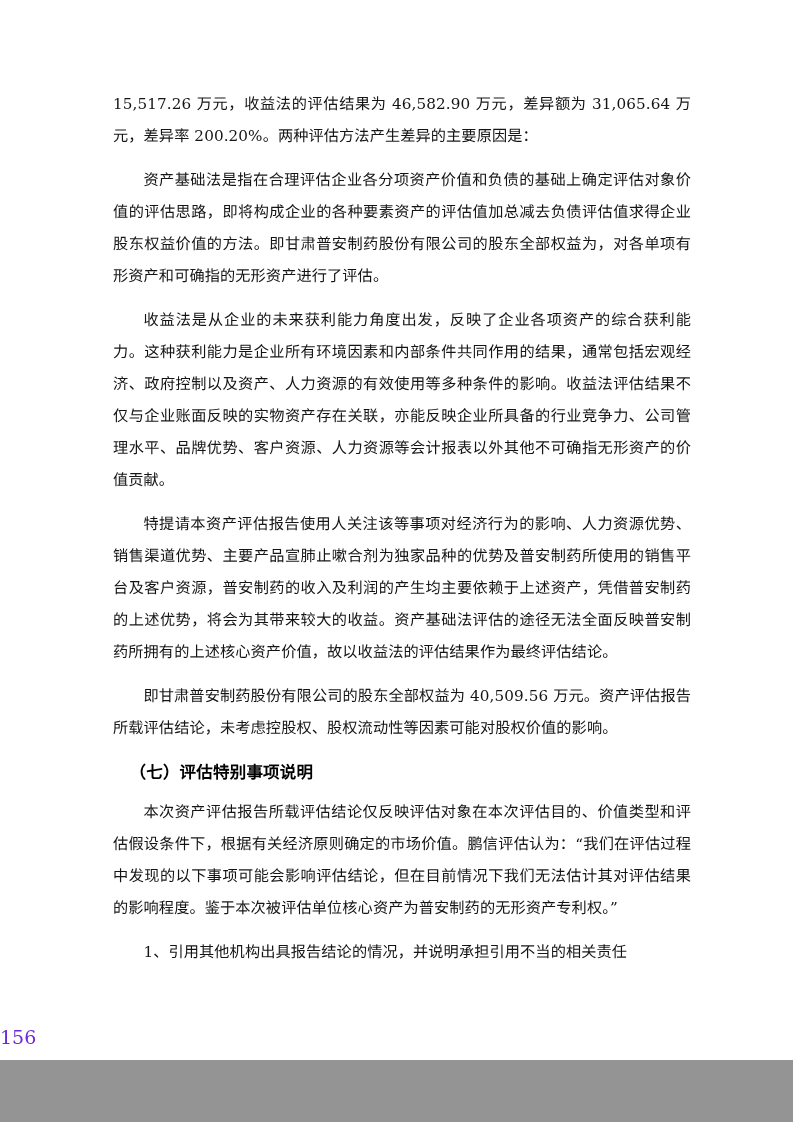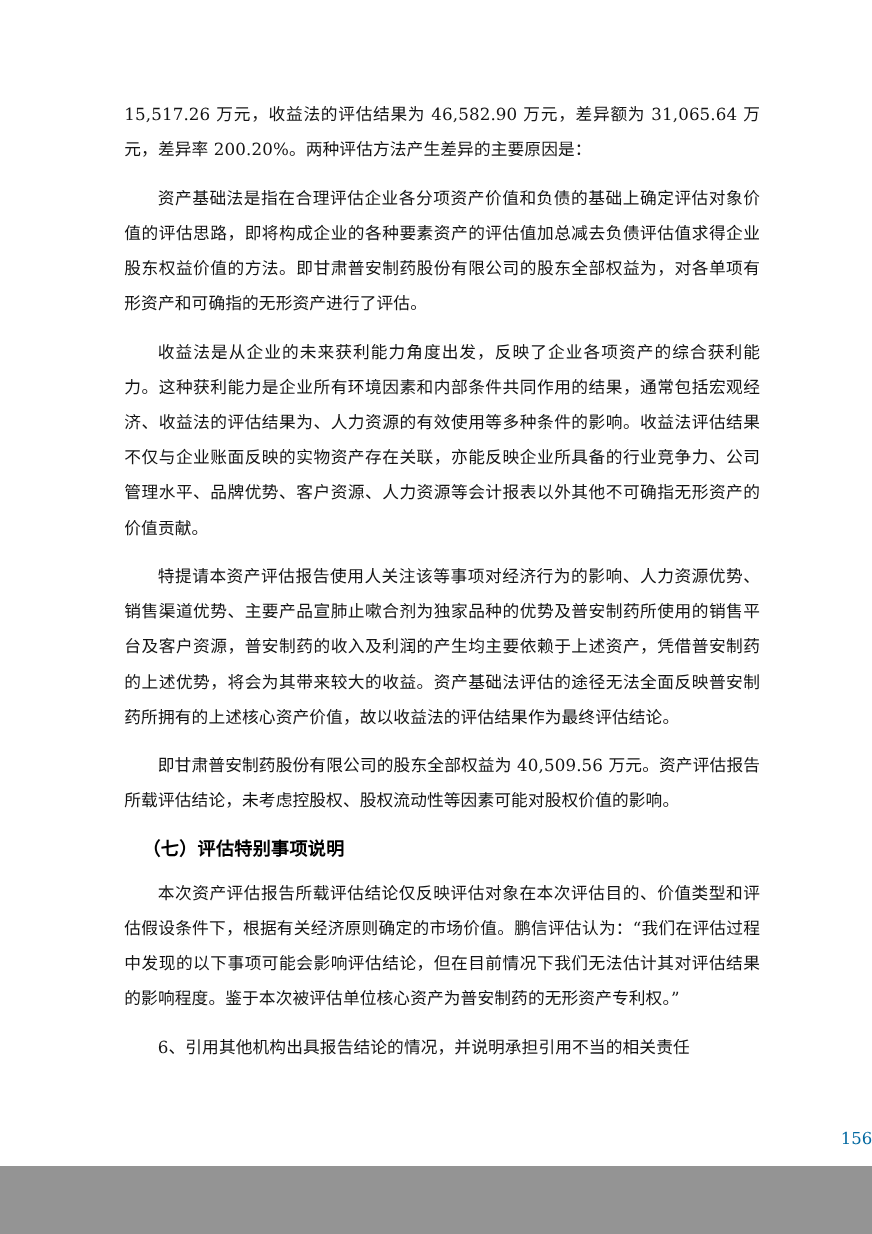--- a/index.html
+++ b/index.html
@@ -49,51 +49,51 @@
     color: #000000;
     text-indent: 1em;
     margin: 0;
     letter-spacing: 0.2px;
   }
   .page-number {
     position: absolute;
     left: 0;
     right: 0;
     top: 1026px;
-    text-align: right;
+    text-align: left;
     font-family: "DejaVu Serif", "Liberation Serif", serif;
-    font-size: 15px;
-    color: #0369a1;
+    font-size: 19px;
+    color: #6d28d9;
   }
 </style>
 </head>
 <body>
 
 <div class="page">
   <div class="content">
 
     <p class="para">15,517.26 万元，收益法的评估结果为 46,582.90 万元，差异额为 31,065.64 万元，差异率 200.20%。两种评估方法产生差异的主要原因是：</p>
     <div class="gap"></div>
 
     <p class="para indent">资产基础法是指在合理评估企业各分项资产价值和负债的基础上确定评估对象价值的评估思路，即将构成企业的各种要素资产的评估值加总减去负债评估值求得企业股东权益价值的方法。即甘肃普安制药股份有限公司的股东全部权益为，对各单项有形资产和可确指的无形资产进行了评估。</p>
     <div class="gap"></div>
 
-    <p class="para indent">收益法是从企业的未来获利能力角度出发，反映了企业各项资产的综合获利能力。这种获利能力是企业所有环境因素和内部条件共同作用的结果，通常包括宏观经济、收益法的评估结果为、人力资源的有效使用等多种条件的影响。收益法评估结果不仅与企业账面反映的实物资产存在关联，亦能反映企业所具备的行业竞争力、公司管理水平、品牌优势、客户资源、人力资源等会计报表以外其他不可确指无形资产的价值贡献。</p>
+    <p class="para indent">收益法是从企业的未来获利能力角度出发，反映了企业各项资产的综合获利能力。这种获利能力是企业所有环境因素和内部条件共同作用的结果，通常包括宏观经济、政府控制以及资产、人力资源的有效使用等多种条件的影响。收益法评估结果不仅与企业账面反映的实物资产存在关联，亦能反映企业所具备的行业竞争力、公司管理水平、品牌优势、客户资源、人力资源等会计报表以外其他不可确指无形资产的价值贡献。</p>
     <div class="gap"></div>
 
     <p class="para indent">特提请本资产评估报告使用人关注该等事项对经济行为的影响、人力资源优势、销售渠道优势、主要产品宣肺止嗽合剂为独家品种的优势及普安制药所使用的销售平台及客户资源，普安制药的收入及利润的产生均主要依赖于上述资产，凭借普安制药的上述优势，将会为其带来较大的收益。资产基础法评估的途径无法全面反映普安制药所拥有的上述核心资产价值，故以收益法的评估结果作为最终评估结论。</p>
     <div class="gap"></div>
 
     <p class="para indent">即甘肃普安制药股份有限公司的股东全部权益为 40,509.56 万元。资产评估报告所载评估结论，未考虑控股权、股权流动性等因素可能对股权价值的影响。</p>
     <div class="gap"></div>
 
     <h2 class="heading">（七）评估特别事项说明</h2>
     <div class="gap-sm"></div>
 
     <p class="para indent">本次资产评估报告所载评估结论仅反映评估对象在本次评估目的、价值类型和评估假设条件下，根据有关经济原则确定的市场价值。鹏信评估认为：“我们在评估过程中发现的以下事项可能会影响评估结论，但在目前情况下我们无法估计其对评估结果的影响程度。鉴于本次被评估单位核心资产为普安制药的无形资产专利权。”</p>
     <div class="gap"></div>
 
-    <p class="para indent">6、引用其他机构出具报告结论的情况，并说明承担引用不当的相关责任</p>
+    <p class="para indent">1、引用其他机构出具报告结论的情况，并说明承担引用不当的相关责任</p>
 
   </div>
 
   <div class="page-number">156</div>
 </div>
 
 </body></html>

